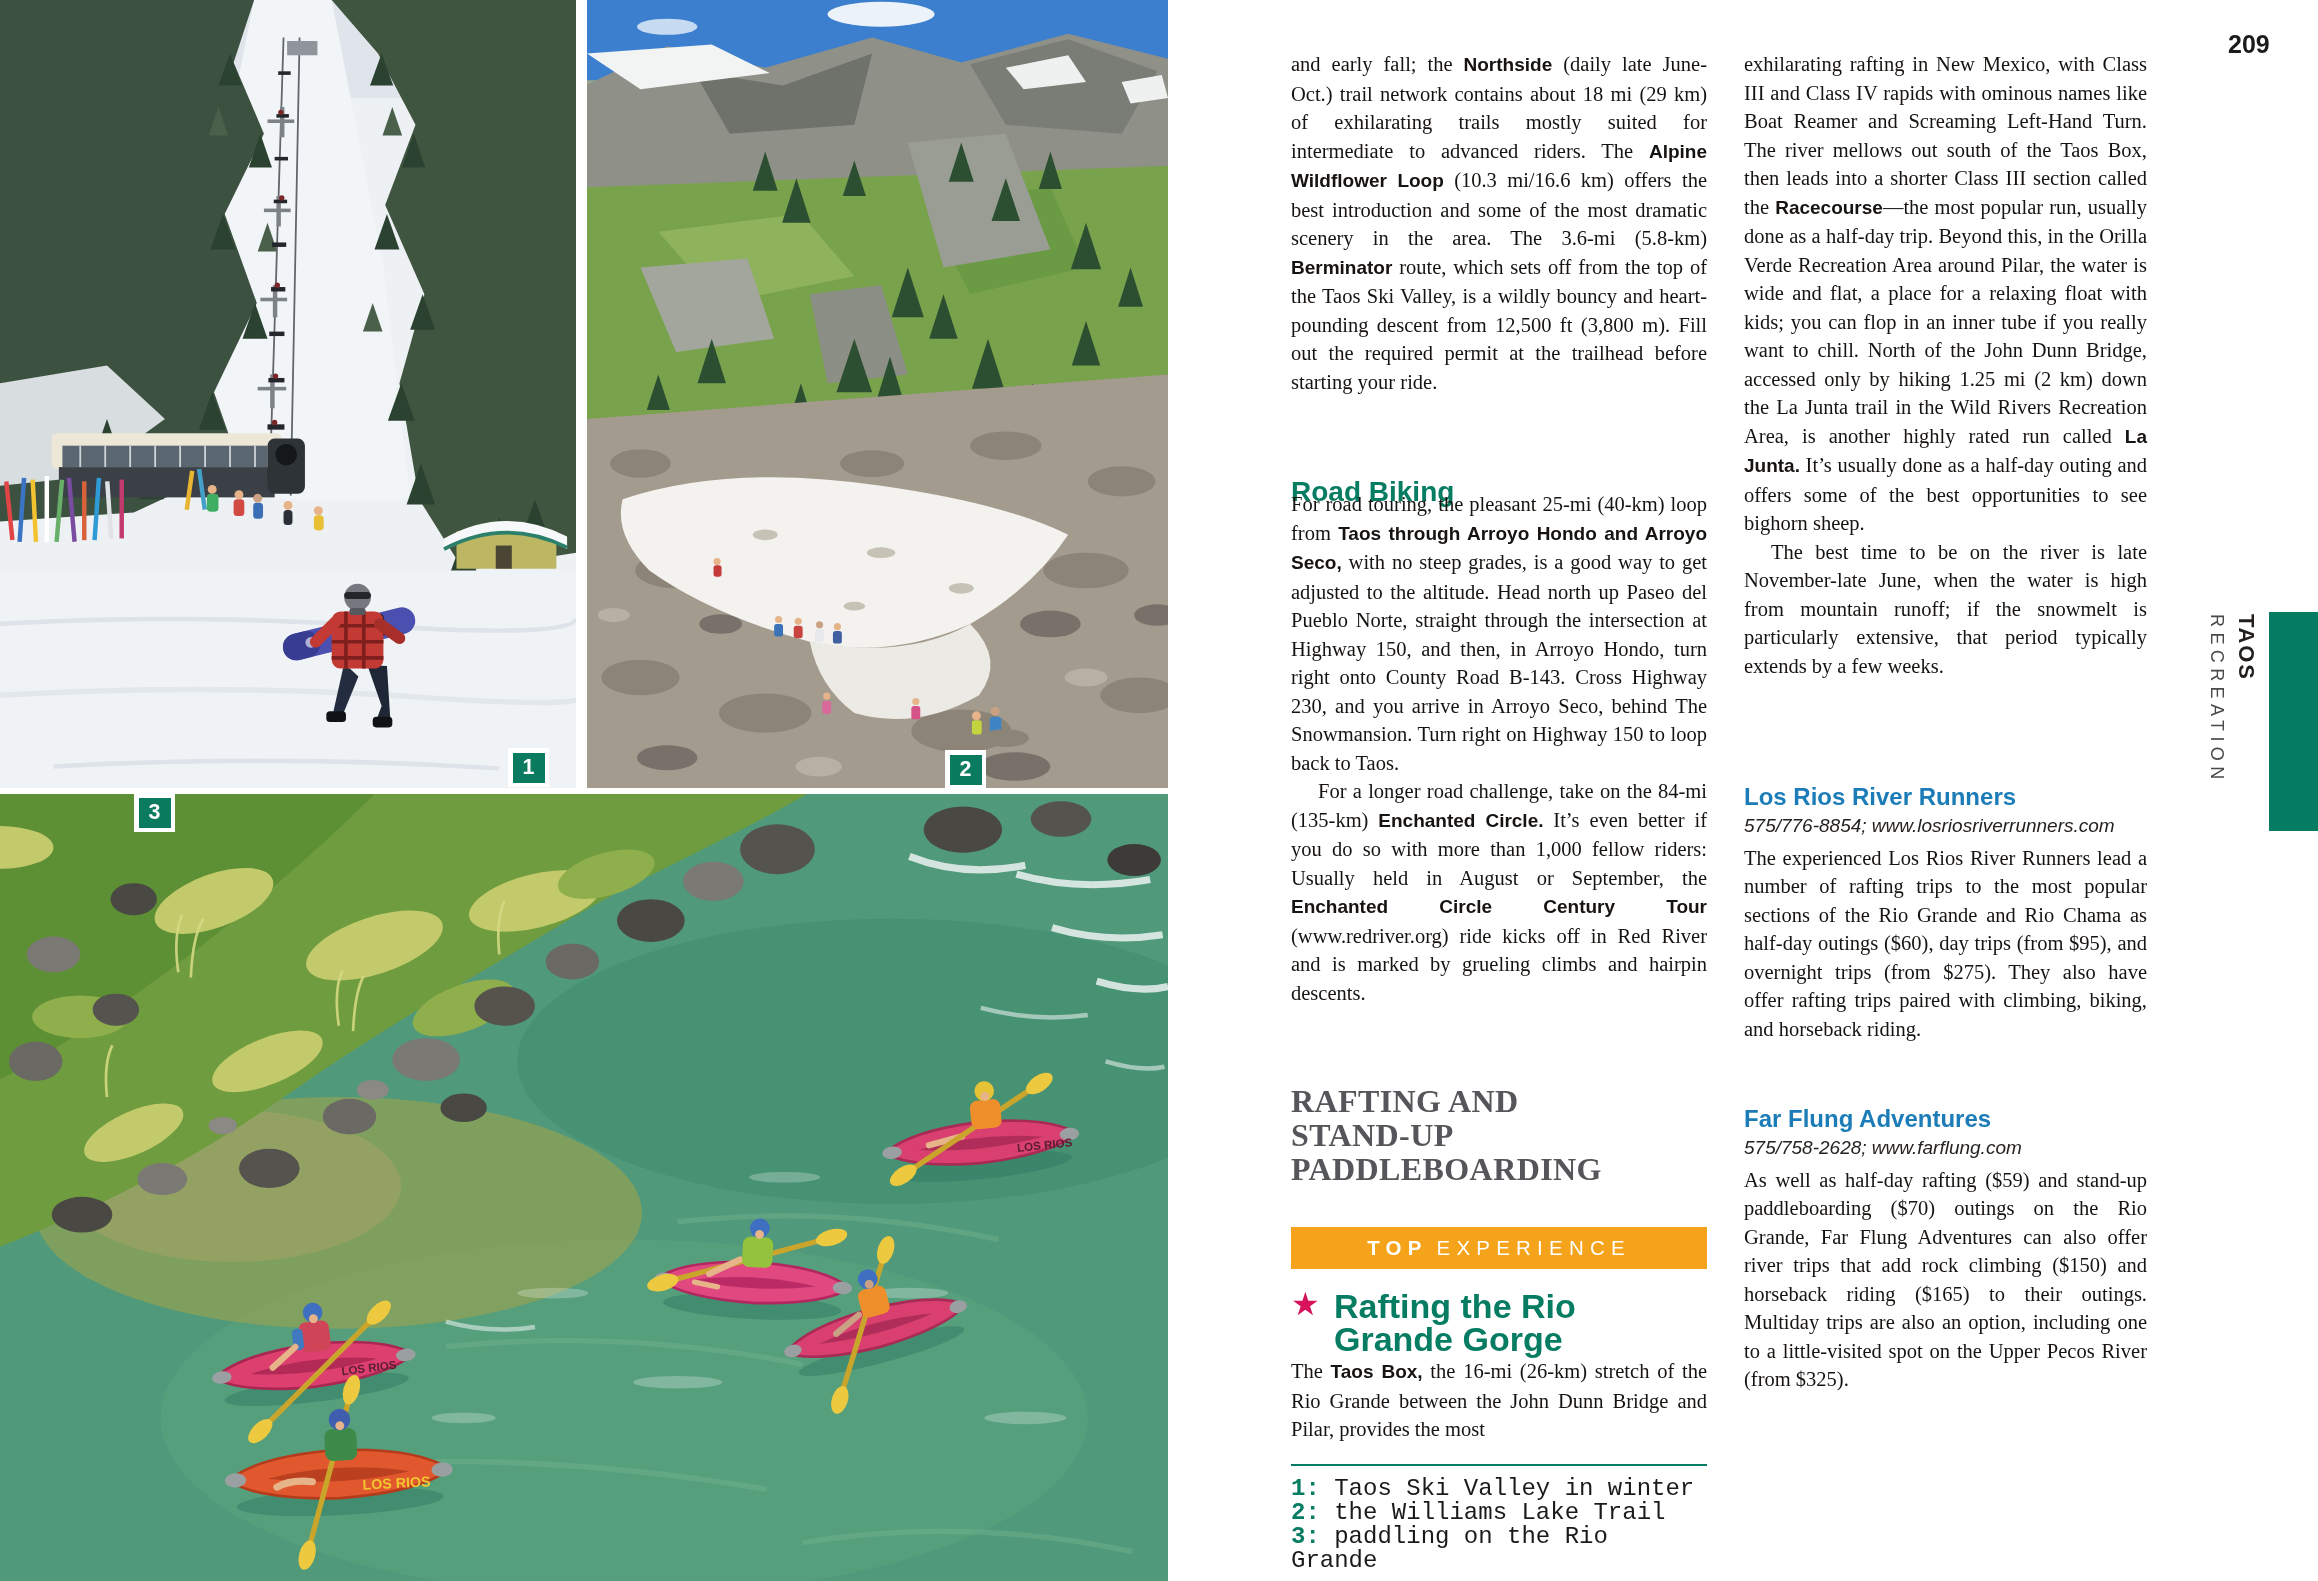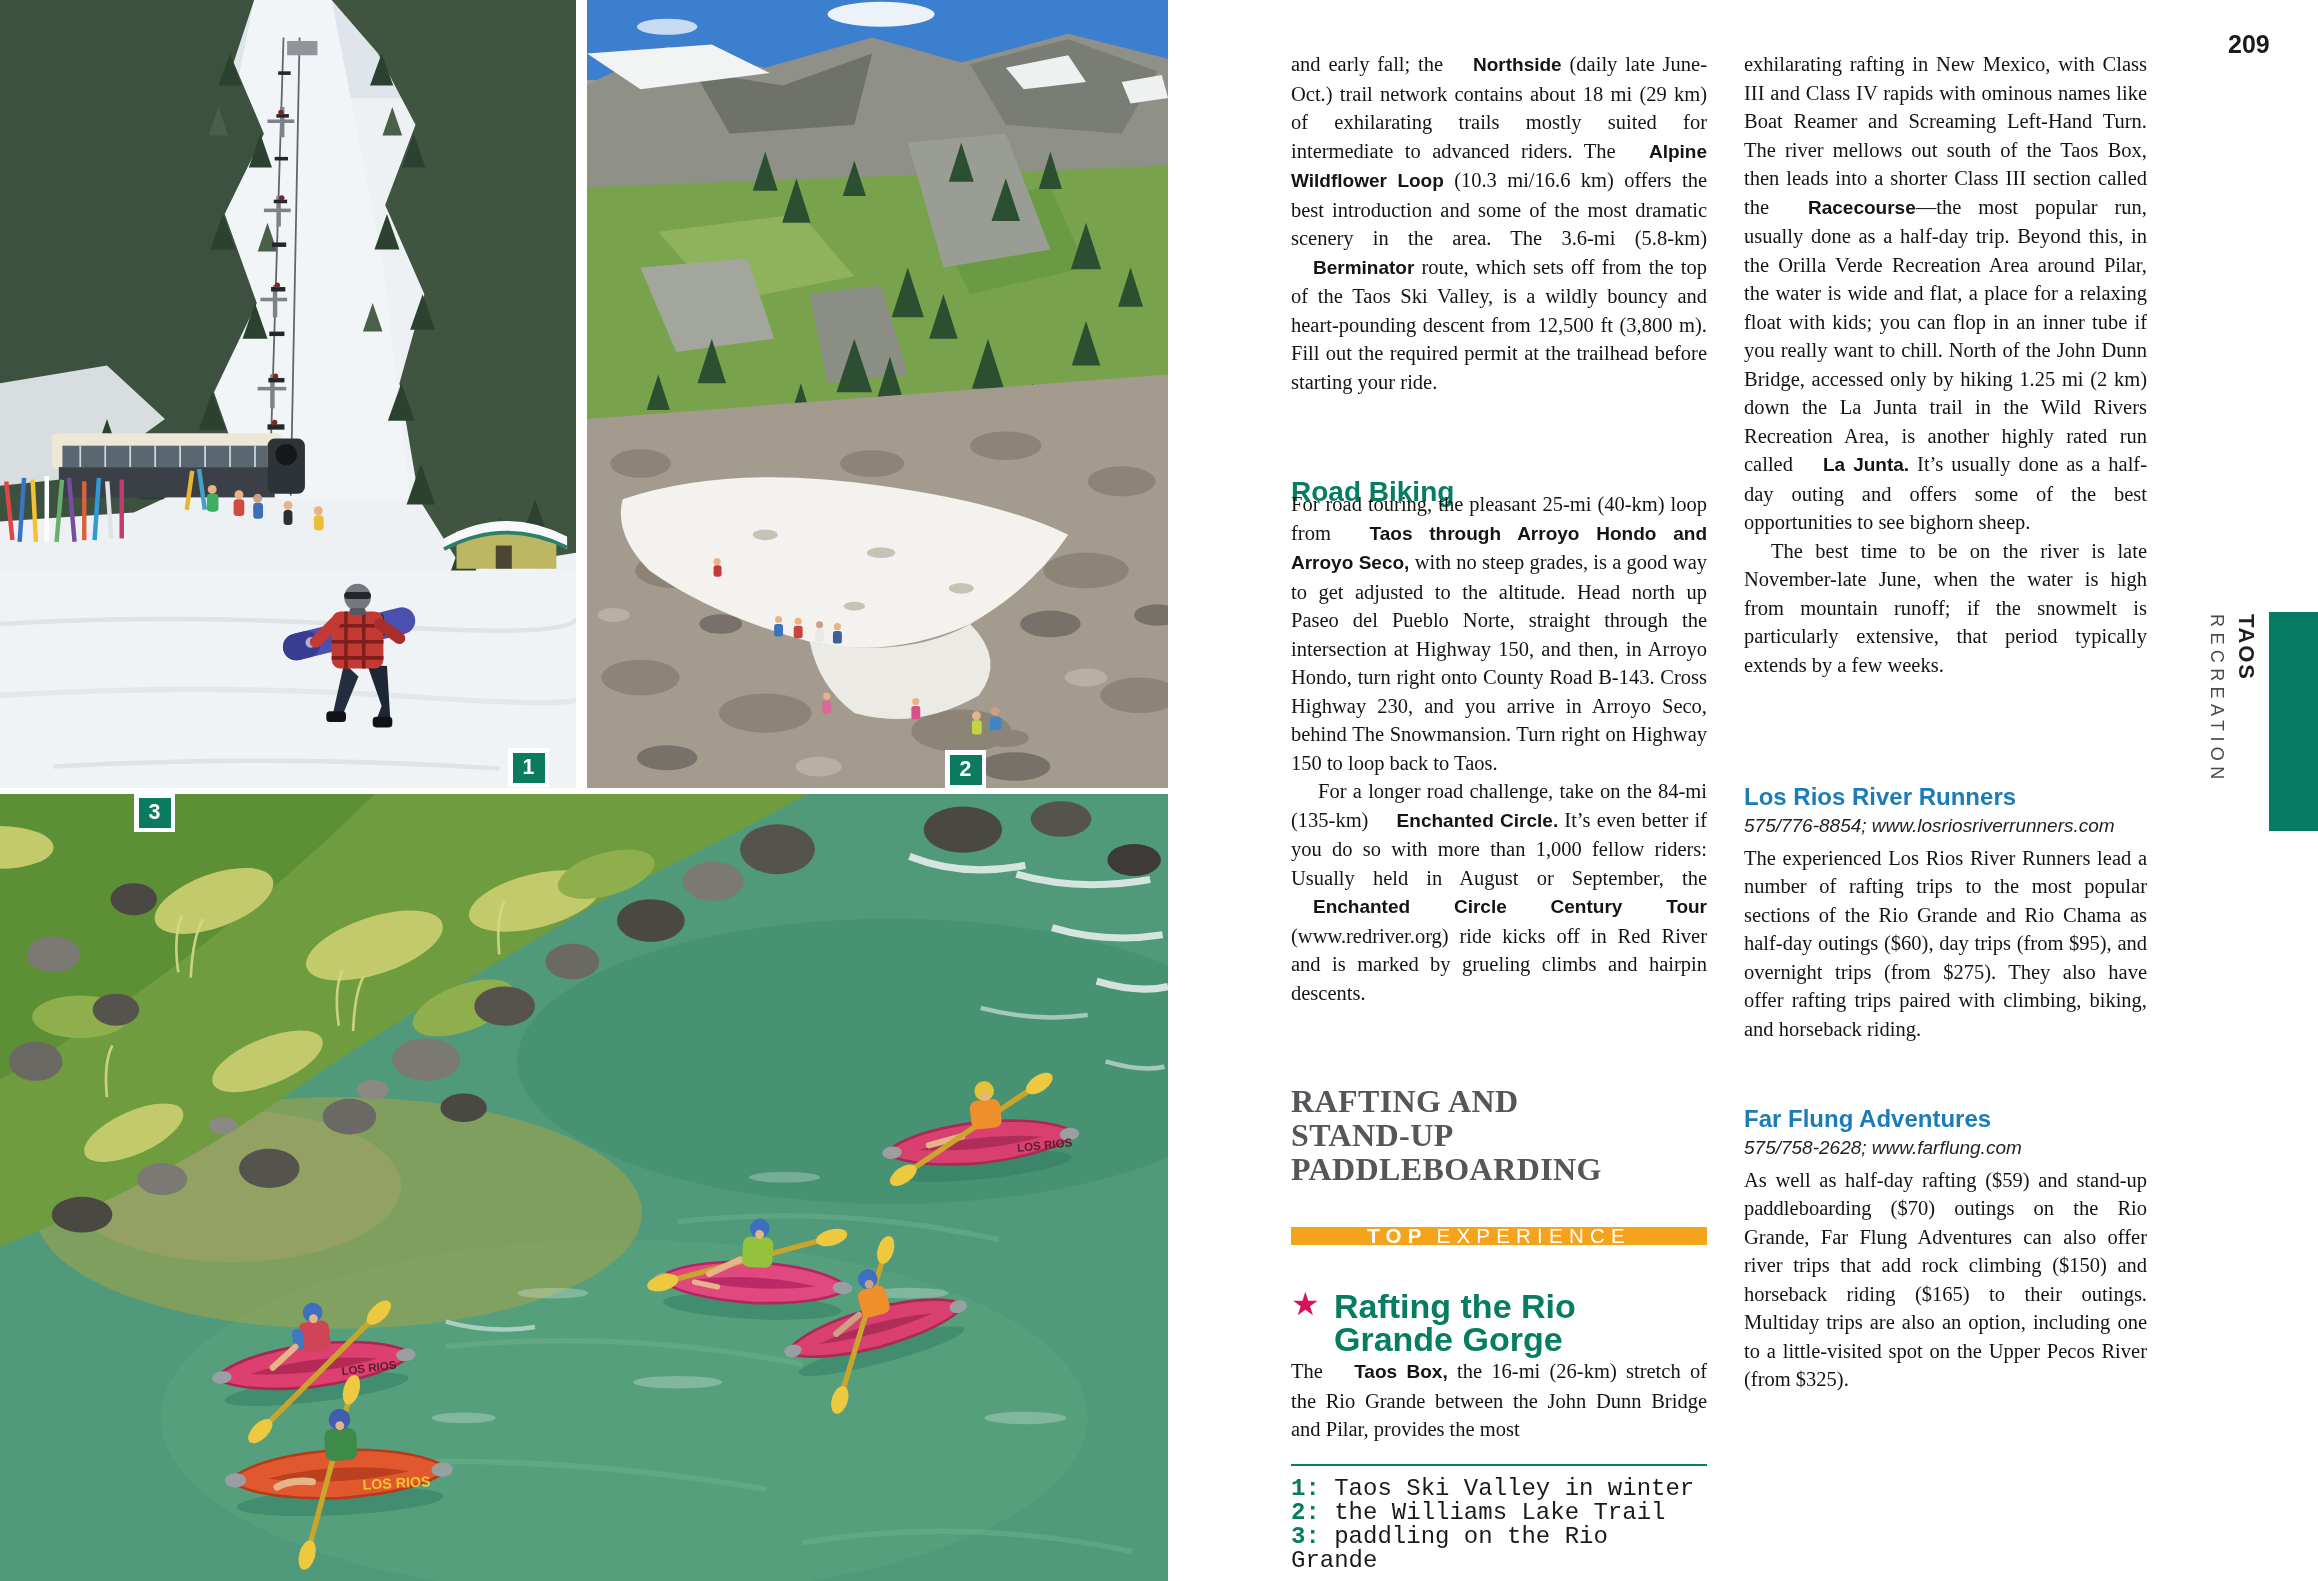--- a/index.html
+++ b/index.html
@@ -21,27 +21,27 @@
   #badge1{left:508px;top:748px;}
   #badge2{left:945px;top:750px;}
   #badge3{left:134px;top:793px;}
 
   .col{position:absolute;top:0;height:1581px;}
   #col1{left:1291px;width:416px;}
   #col2{left:1744px;width:403px;}
   .blk{position:absolute;left:0;width:100%;}
   p.body{margin:0;font-size:20.5px;line-height:28.5px;text-align:justify;}
   p.body.indent{text-indent:27px;}
-  .kw{font-family:"Liberation Sans",sans-serif;font-weight:bold;font-size:19px;margin-left:22px;}
+  .kw{font-family:"Liberation Sans",sans-serif;font-weight:bold;font-size:19px;}
   .h-teal{font-family:"Liberation Sans",sans-serif;font-weight:bold;font-size:28px;color:var(--teal);margin:0;}
   .h-blue{font-family:"Liberation Sans",sans-serif;font-weight:bold;font-size:24px;color:var(--blue);margin:0 0 3.6px 0;}
   .contact{font-family:"Liberation Sans",sans-serif;font-style:italic;font-size:19px;color:#26221f;margin:0 0 7.1px 0;}
   .h-gray div{font-family:Liberation Serif, serif;font-weight:bold;font-size:32px;line-height:34px;
      color:var(--heading-gray);letter-spacing:0.4px;}
-  .banner{background:var(--orange);height:18px;display:flex;align-items:center;justify-content:center;
+  .banner{background:var(--orange);height:42px;display:flex;align-items:center;justify-content:center;
      color:#fff;font-family:"Liberation Sans",sans-serif;font-size:20.5px;letter-spacing:6.2px;}
   .banner .b{font-weight:bold;margin-right:9px;}
   .feature{position:relative;}
   .feature .star{position:absolute;left:0;top:-1.8px;font-size:32px;color:var(--magenta);
      font-family:"DejaVu Sans",sans-serif;line-height:32px;}
   .feature .ft{margin-left:43px;font-family:"Liberation Sans",sans-serif;font-weight:bold;
      font-size:34px;line-height:33px;color:var(--teal);}
   .caption .rule{border-top:2.7px solid var(--teal);margin-bottom:10.7px;width:100%;}
   .caption .ctext{font-family:Liberation Mono, monospace;font-size:24px;line-height:24px;color:#1c1a18;}
   .caption .num{font-weight:bold;color:var(--teal);}

